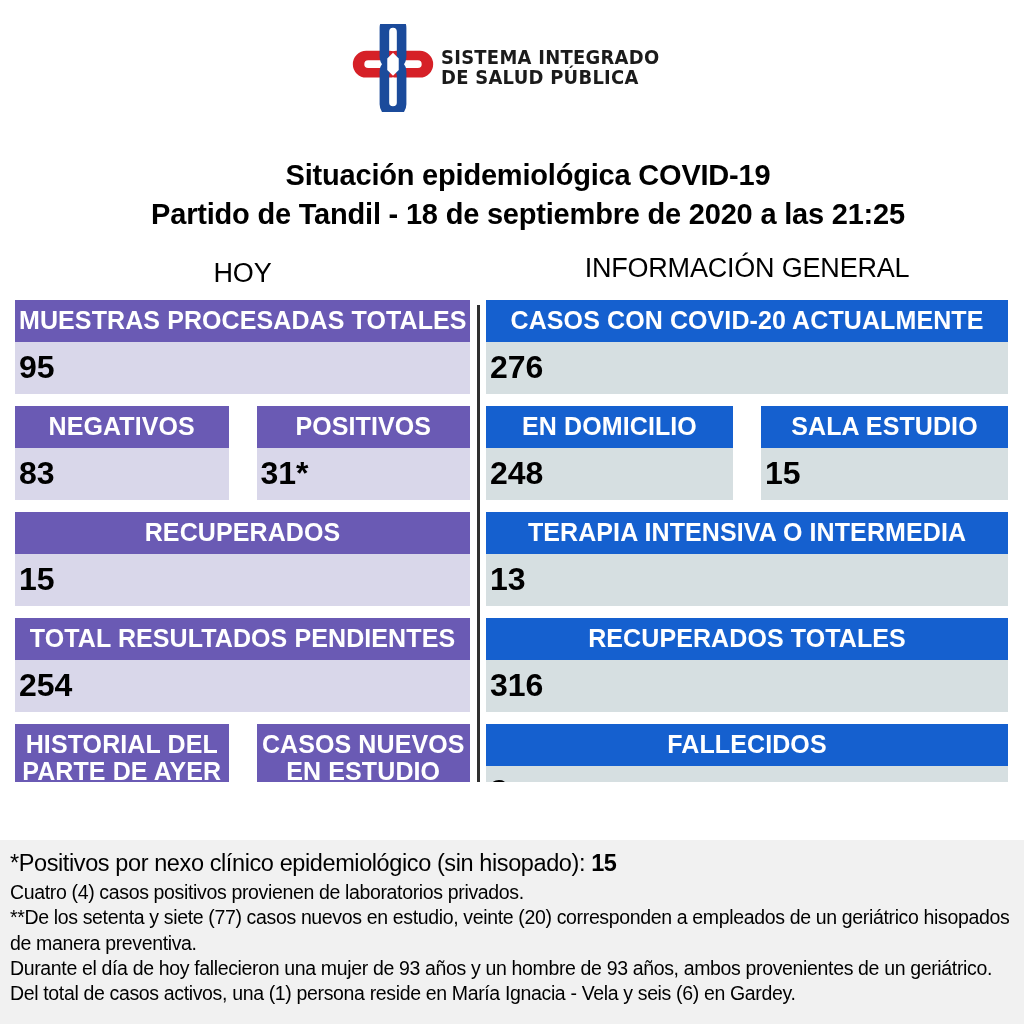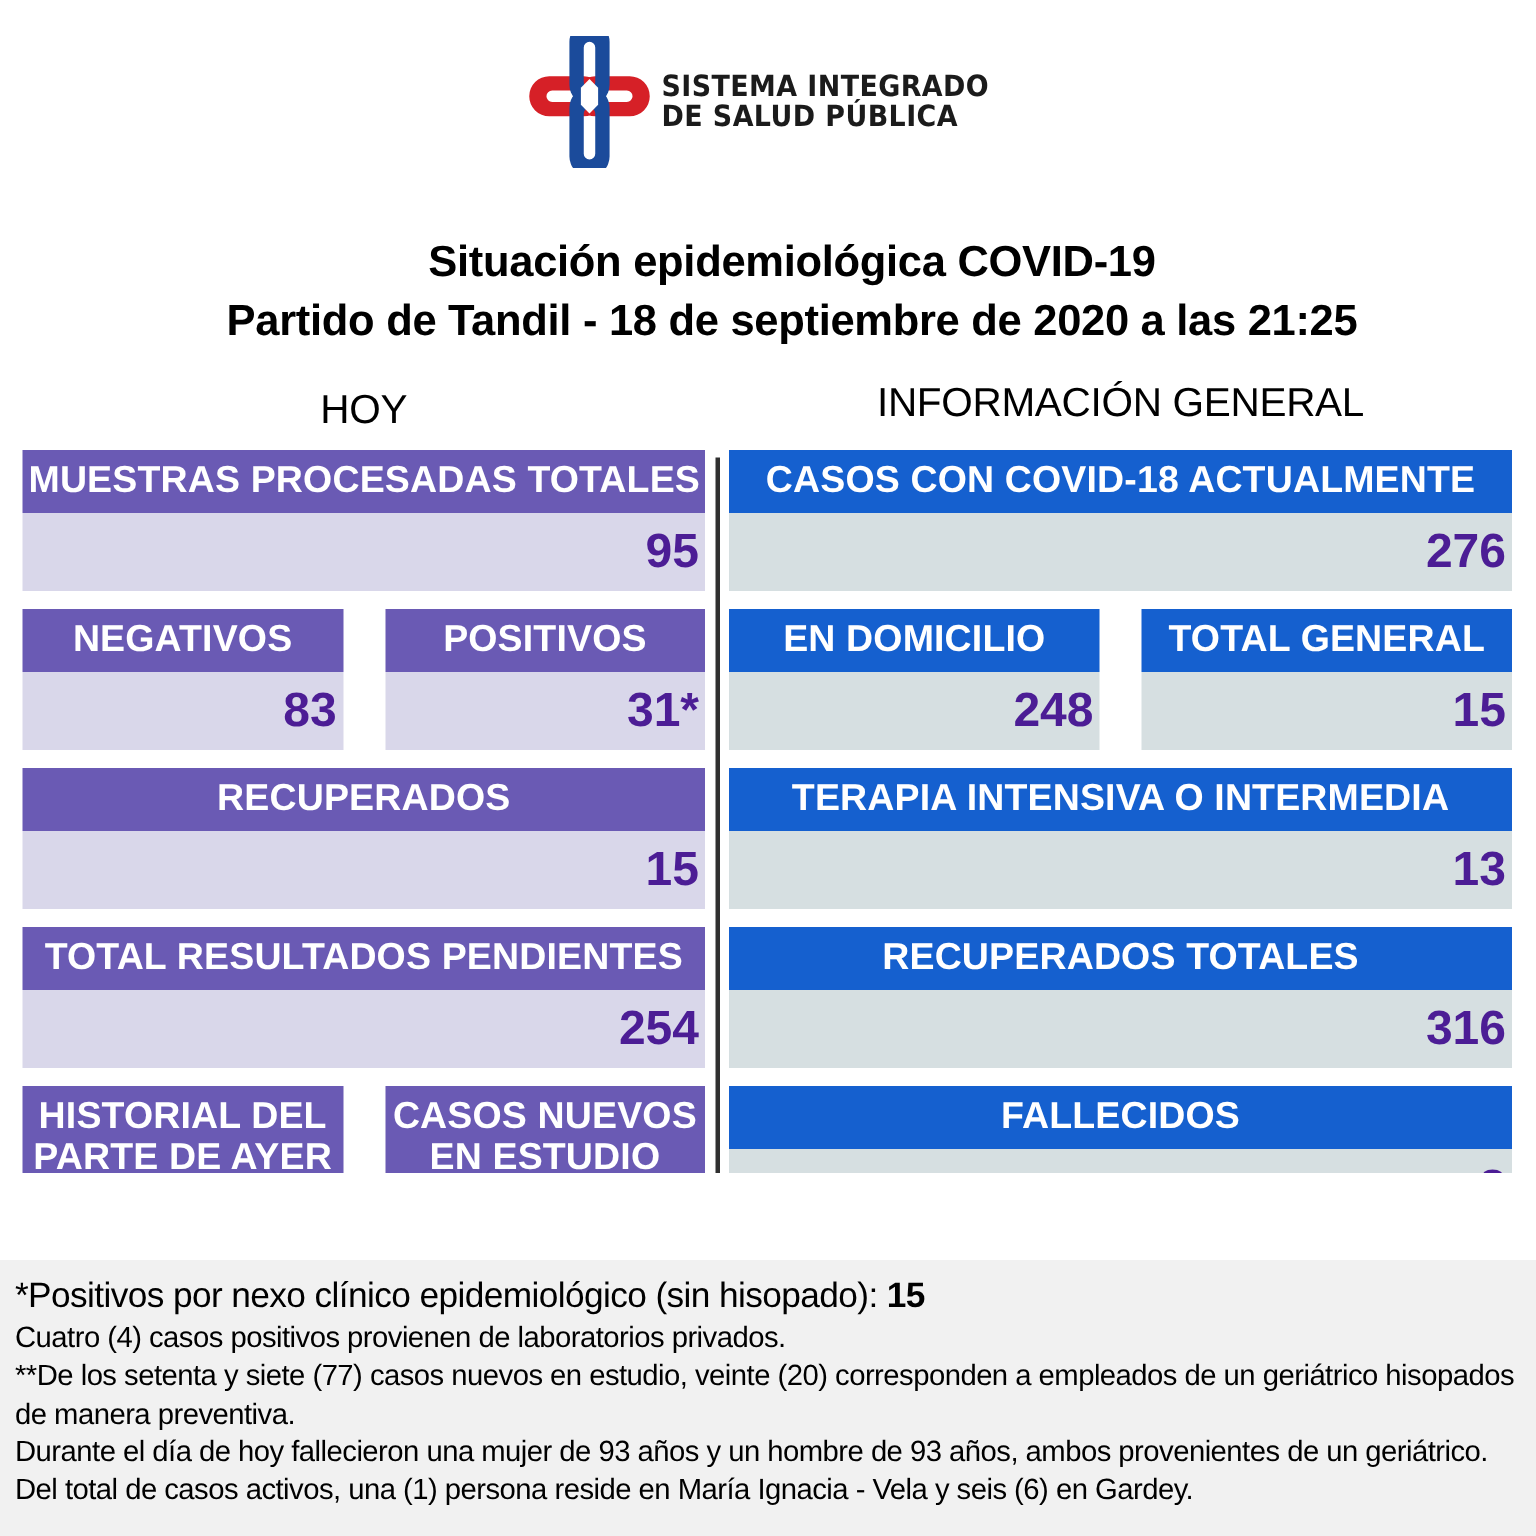--- a/index.html
+++ b/index.html
@@ -118,23 +118,23 @@
   .card-head {
     text-align: center;
     font-weight: bold;
     color: #ffffff;
     letter-spacing: 0.1px;
     line-height: 1.08;
     white-space: nowrap;
   }
 
   .card-value {
-    text-align: right;
+    text-align: left;
     font-weight: bold;
-    color: #4c1d95;
+    color: #000000;
     line-height: 1;
   }
 
   
   .col.left .card-head  { background: #6a5ab4; font-size: 25px; padding: 7px 4px 8px; }
   .col.left .card-value { background: #d9d7ea; font-size: 32px; padding: 9px 4px 11px; }
 
   
   .col.right .card-head  { background: #1560cf; font-size: 25px; padding: 7px 4px 8px; }
   .col.right .card-value { background: #d6dfe1; font-size: 32px; padding: 9px 4px 11px; }
@@ -252,31 +252,31 @@
           </div>
           <div class="card-value">77**</div>
         </div>
       </div>
 
     </div>
 
     <div class="col right">
 
       <div class="card">
-        <div class="card-head">CASOS CON COVID-18 ACTUALMENTE</div>
+        <div class="card-head">CASOS CON COVID-20 ACTUALMENTE</div>
         <div class="card-value">276</div>
       </div>
 
       <div class="split">
         <div class="card">
           <div class="card-head">EN DOMICILIO</div>
           <div class="card-value">248</div>
         </div>
         <div class="card">
-          <div class="card-head">TOTAL GENERAL</div>
+          <div class="card-head">SALA ESTUDIO</div>
           <div class="card-value">15</div>
         </div>
       </div>
 
       <div class="card">
         <div class="card-head">TERAPIA INTENSIVA O INTERMEDIA</div>
         <div class="card-value">13</div>
       </div>
 
       <div class="card">

